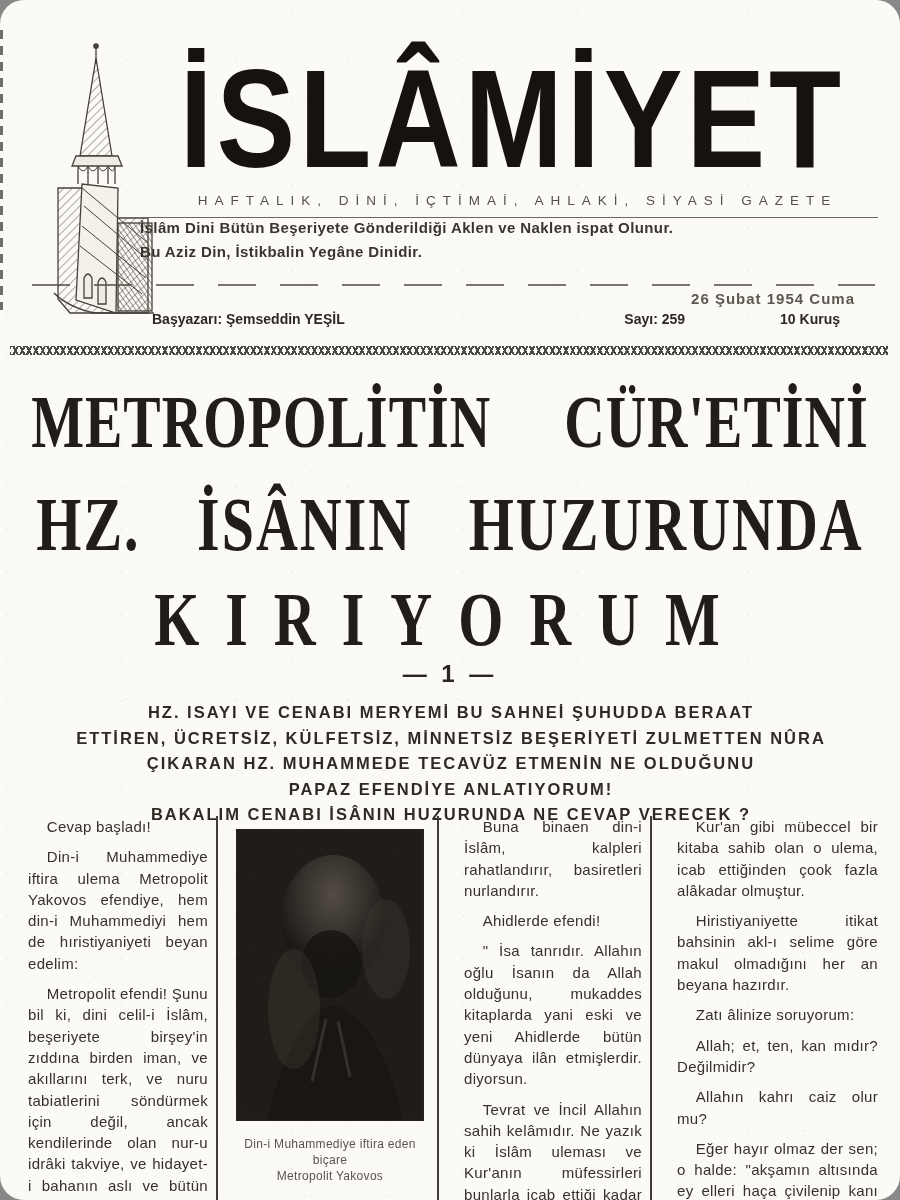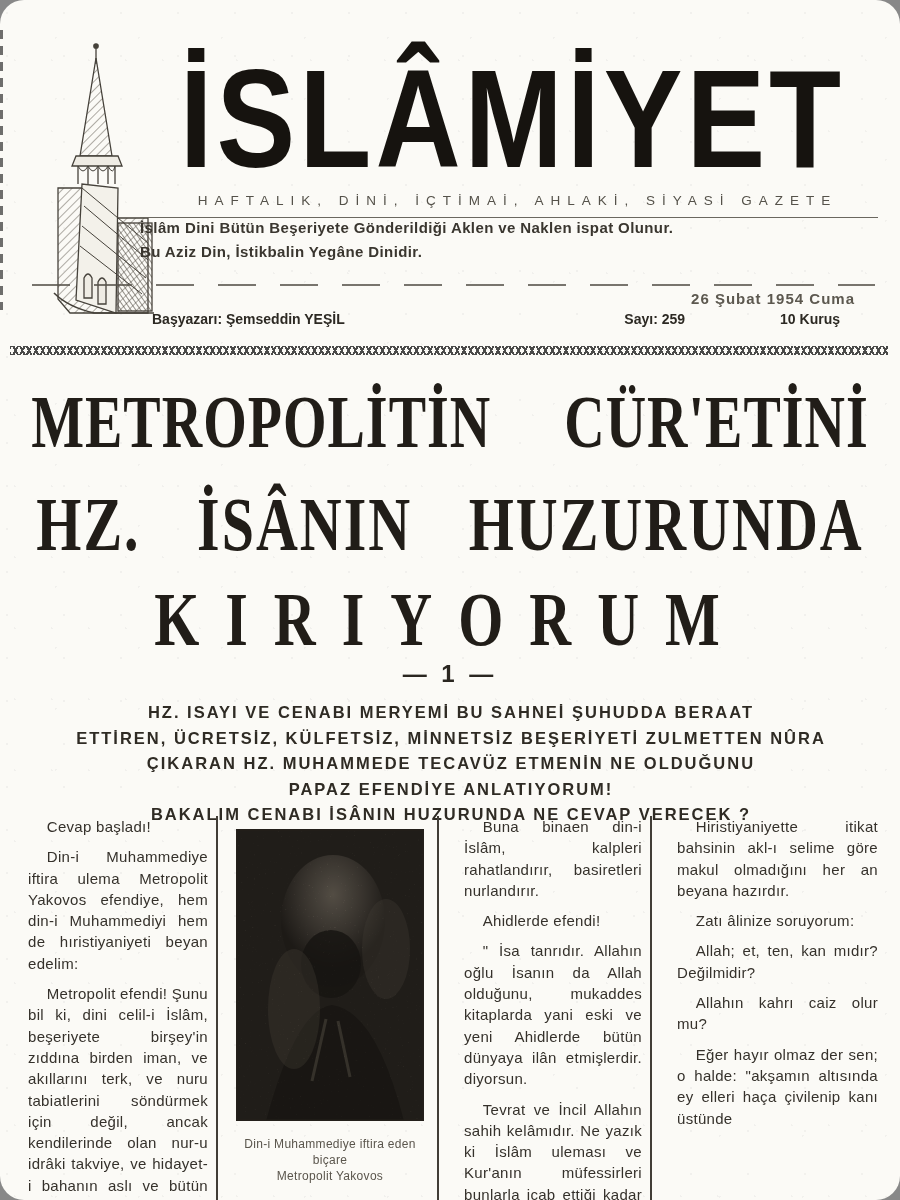--- a/index.html
+++ b/index.html
@@ -170,20 +170,21 @@
 
     <div class="col rule">
         <p>Buna binaen din-i İslâm, kalpleri rahatlandırır, basiretleri nurlandırır.</p>
         <p>Ahidlerde efendi!</p>
         <p>" İsa tanrıdır. Allahın oğlu İsanın da Allah olduğunu, mukaddes kitaplarda yani eski ve yeni Ahidlerde bütün dünyaya ilân etmişlerdir. diyorsun.</p>
         <p>Tevrat ve İncil Allahın sahih kelâmıdır. Ne yazık ki İslâm uleması ve Kur'anın müfessirleri bunlarla icab ettiği kadar alâkadar olmamışlardır., buyuruyorsun.</p>
       </div>
 
     <div class="col">
       <div>
+          <p>Kur'an gibi mübeccel bir kitaba sahib olan o ulema, icab ettiğinden çook fazla alâkadar olmuştur.</p>
           <p>Hiristiyaniyette itikat bahsinin akl-ı selime göre makul olmadığını her an beyana hazırdır.</p>
           <p>Zatı âlinize soruyorum:</p>
           <p>Allah; et, ten, kan mıdır? Değilmidir?</p>
           <p>Allahın kahrı caiz olur mu?</p>
           <p>Eğer hayır olmaz der sen; o halde: "akşamın altısında ey elleri haça çivilenip kanı üstünde</p>
         </div>
 
     </div>
   </div>
 </div>

